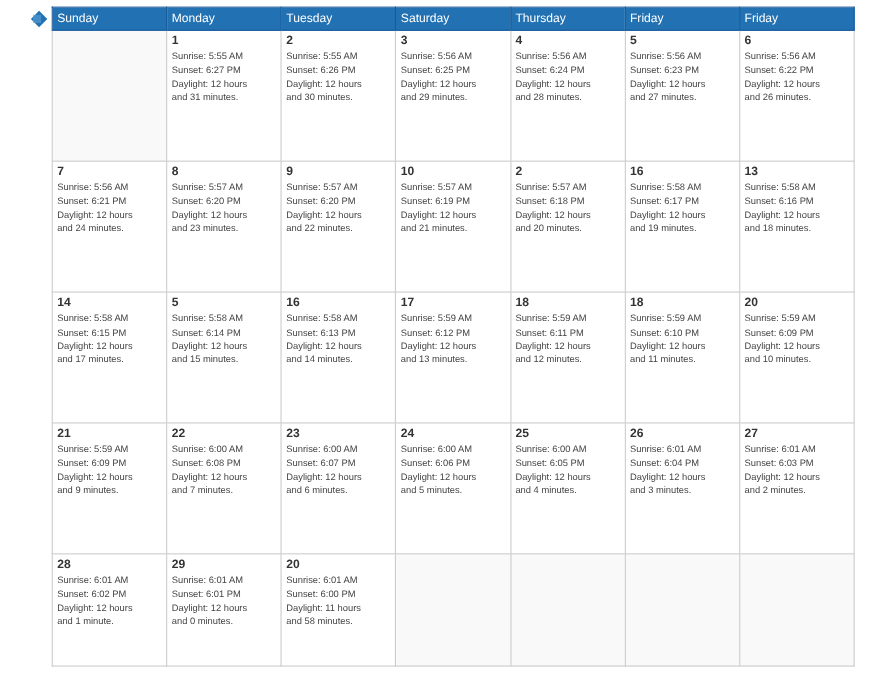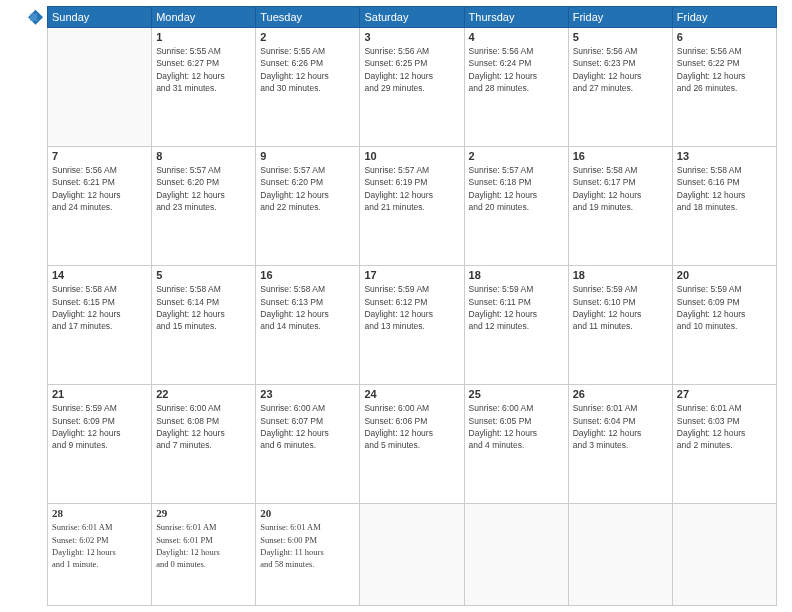--- a/index.html
+++ b/index.html
@@ -92,21 +92,20 @@
     .day-info {
       font-size: 8.5px;
       color: #444;
       line-height: 1.45;
     }
     .empty-cell {
       background: #f9f9f9;
     }
     tr:last-child td {
       height: 75px;
-      font-family: Liberation Serif, serif;
     }
   </style>
 </head>
 <body>
 
 <div class="page">
   <div class="header">
     <div class="logo">
       <svg class="logo-icon" viewBox="0 0 30 30">
         <polygon points="22,4 30,12 22,20 14,12" fill="#2271b3"></polygon>

